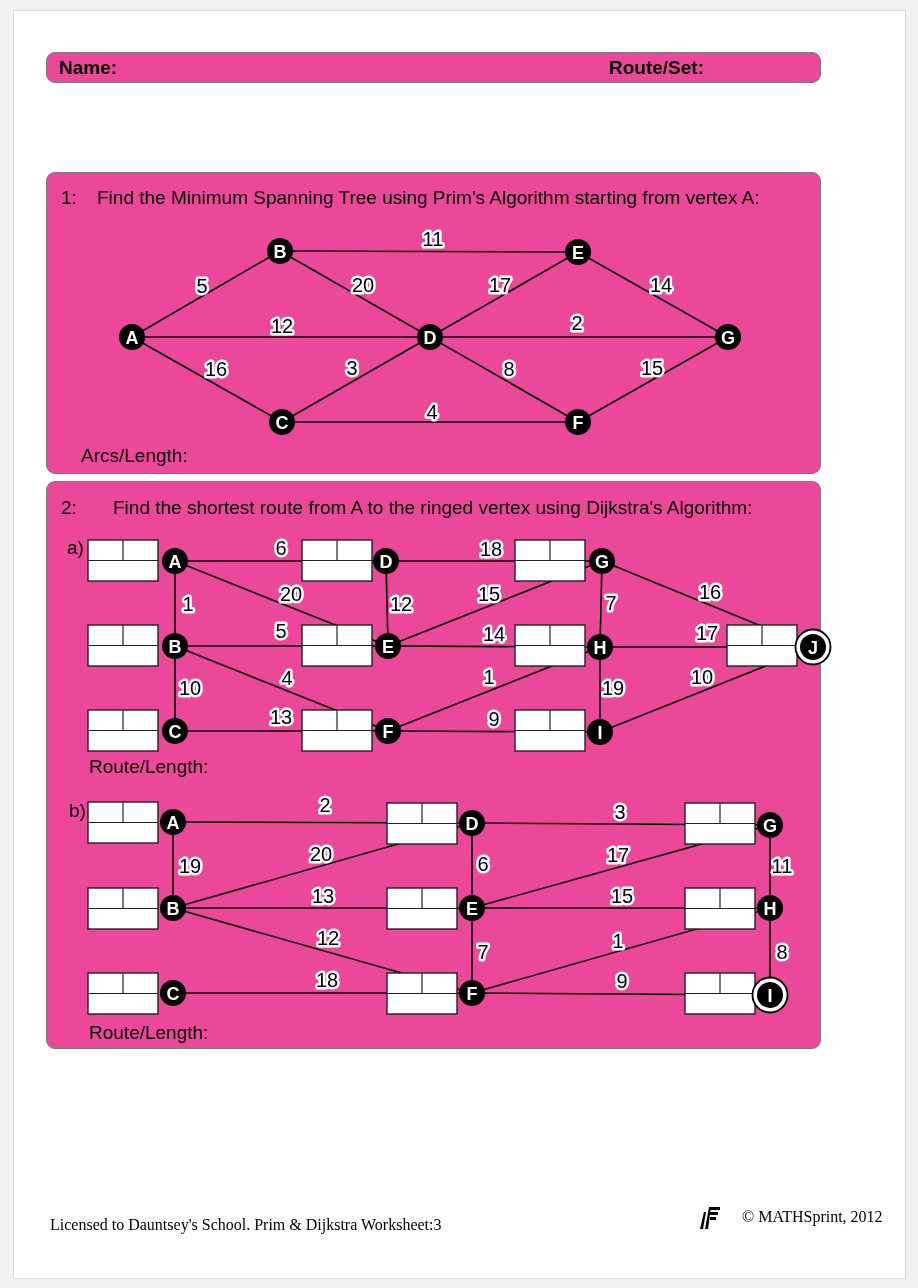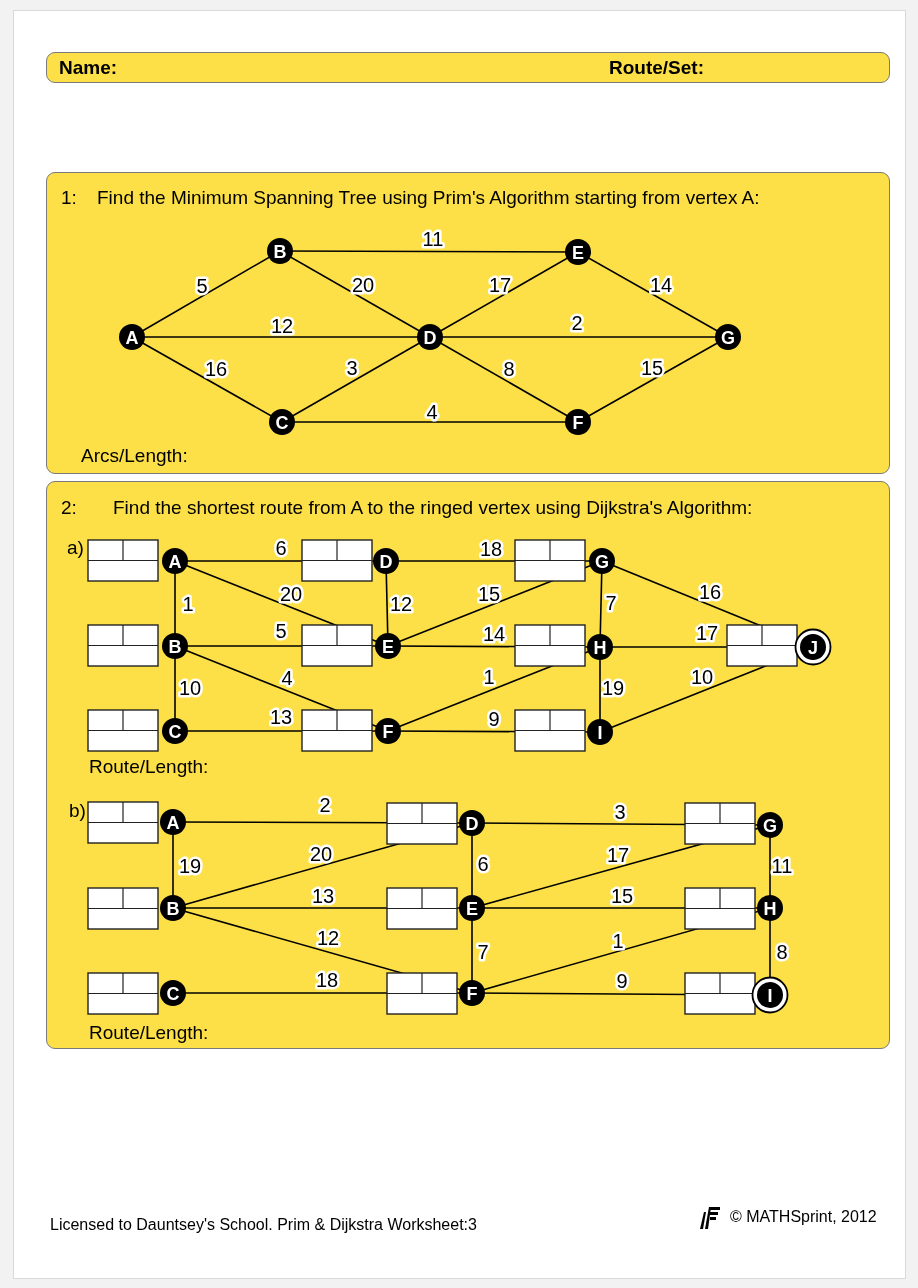--- a/index.html
+++ b/index.html
@@ -1,32 +1,32 @@
 <!DOCTYPE html>
 <html><head>
 <meta charset="utf-8">
 <style>
   html,body { margin:0; padding:0; background:#ededed; }
   .page { position:relative; width:918px; height:1288px; background:#f2f2f2;
           font-family:"Liberation Sans", sans-serif; color:#000; overflow:hidden; }
   .sheet { position:absolute; left:13px; top:10px; width:891px; height:1267px;
            background:#ffffff; border:1px solid #d9d9d9; }
-  .rbox { position:absolute; left:46px; width:844px; background:#fde047;
+  .rbox { position:absolute; left:46px; width:775px; background:#ec4899;
           border:1px solid #7a7a7a; border-radius:9px; box-sizing:border-box; }
   .name-box  { top:52px;  height:31px; }
   .title-box { top:90px;  height:68px; }
   .q1-box    { top:172px; height:302px; }
   .q2-box    { top:481px; height:568px; }
   .lbl { position:absolute; white-space:nowrap; }
   .hdr-lbl { font-size:19px; font-weight:bold; }
   .title { font-size:37px; font-weight:bold; letter-spacing:-1px; }
   .school { font-size:15px; }
   .qnum, .qprompt, .ans-lbl, .part-lbl { font-size:19px; }
-  .footer { position:absolute; font-size:16px; }
-  .footer-right { display:flex; align-items:center; gap:9px;text-align:right; }
+  .footer { position:absolute; font-size:16px;font-family:Liberation Serif, serif; }
+  .footer-right { display:flex; align-items:center; gap:21px;text-align:right; }
   svg.overlay { position:absolute; left:0; top:0; pointer-events:none; }
   .edge  { stroke:#000; stroke-width:1.6px; }
   .dbox  { fill:#fff; stroke:#222; stroke-width:1.4px; }
   .dline { stroke:#222; stroke-width:1.2px; }
   .elabel { font:20px "Liberation Sans", sans-serif; fill:#000; text-anchor:middle;
             dominant-baseline:central; paint-order:stroke; stroke:#fff;
             stroke-width:5px; stroke-linejoin:round; }
   .ring  { fill:#fff; stroke:#000; stroke-width:1.8px; }
   .node  { fill:#000; }
   .nlabel { font:bold 18px "Liberation Sans", sans-serif; fill:#fff;

